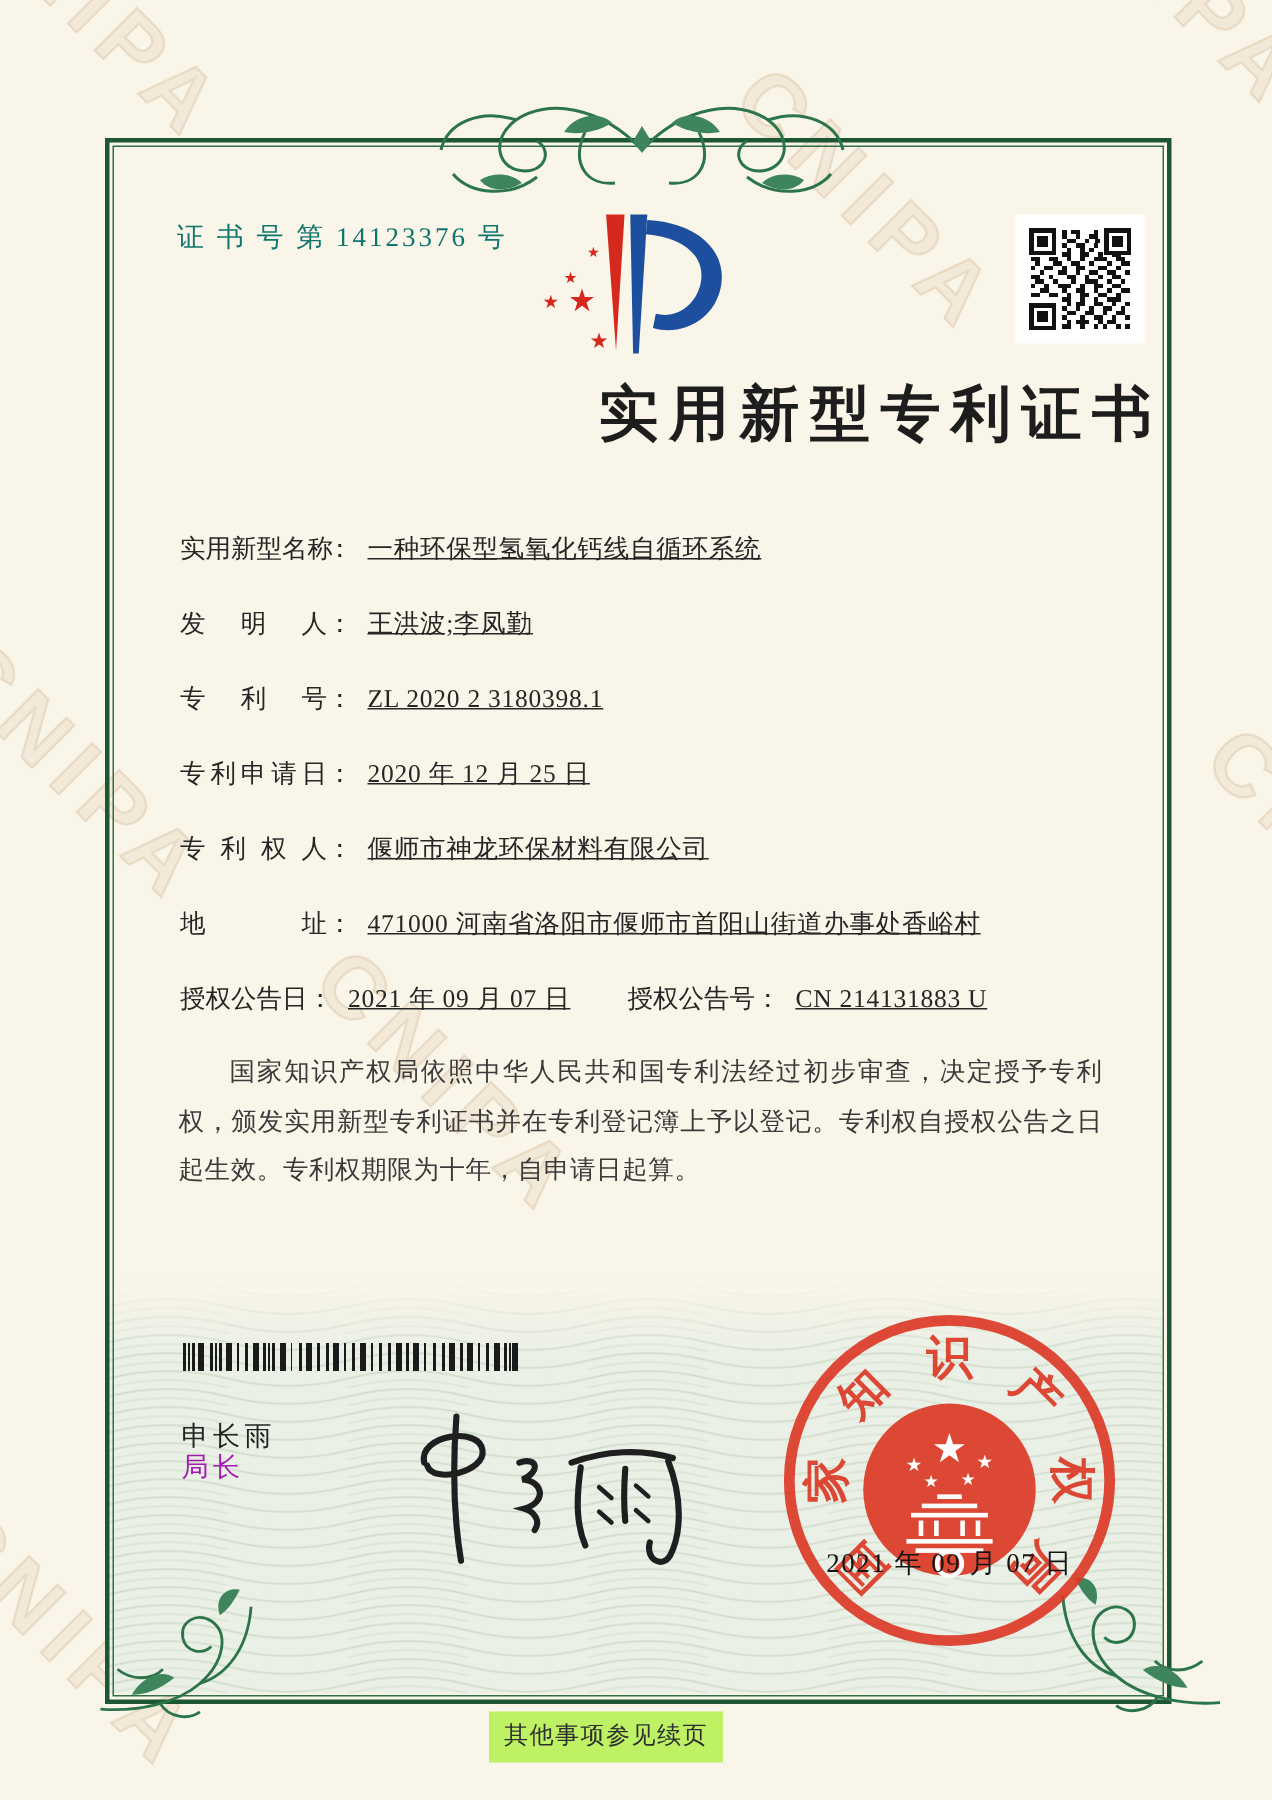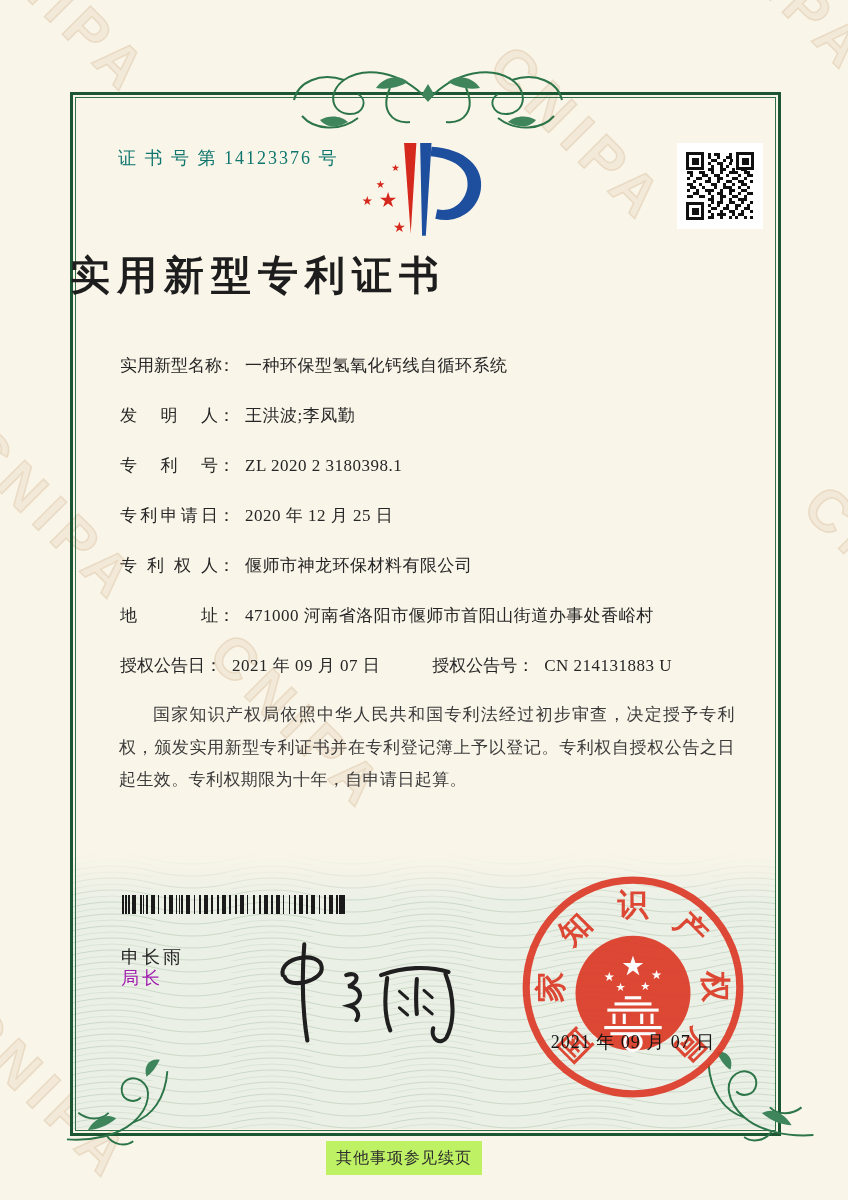--- a/index.html
+++ b/index.html
@@ -16,28 +16,28 @@
   
   .frame{position:absolute;left:70px;top:92px;width:705px;height:1038px;z-index:1;
       border:3px solid #1c5632;}
   .frame::after{content:"";position:absolute;inset:2px;border:1px solid #2f7049;}
   .orn{position:absolute;z-index:2;}
   
   .cert-no{position:absolute;left:118px;top:146px;z-index:2;font-size:18px;letter-spacing:2px;color:#0f766e;}
   .logo{position:absolute;left:352px;top:138px;z-index:2;}
   .qr{position:absolute;left:677px;top:143px;width:86px;height:86px;background:#fff;z-index:2;
       display:flex;align-items:center;justify-content:center;}
-  .title{position:absolute;left:70px;top:248px;width:705px;z-index:2;text-align:left;
+  .title{position:absolute;left:70px;top:248px;width:705px;z-index:2;text-align:right;
       font-size:40px;font-weight:bold;letter-spacing:7px;color:#1d1d1d;}
   
   .fields{position:absolute;left:120px;top:354px;width:615px;z-index:2;font-size:17px;color:#262626;}
   .frow{position:absolute;left:0;width:100%;white-space:nowrap;}
   .lbl{display:inline-block;width:98px;text-align:justify;text-align-last:justify;vertical-align:top;}
-  .val{margin-left:10px;letter-spacing:.5px;}
-  .grant2{margin-left:52px;}
+  .val{margin-left:10px;letter-spacing:.5px;text-decoration:underline;}
+  .grant2{margin-left:38px;}
   
   .body-text{position:absolute;left:118px;top:698px;width:618px;z-index:2;font-size:17px;
       line-height:1.92;color:#3a3a3a;text-align:justify;letter-spacing:.4px;}
   .body-text p{margin:1px;text-indent:2em;}
   
   .barcode{position:absolute;left:120px;top:895px;z-index:2;}
   .signer-title{position:absolute;left:121px;top:966px;z-index:2;font-size:18px;letter-spacing:3px;color:#a21caf;}
   .signer-name{position:absolute;left:121px;top:945px;z-index:2;font-size:18px;letter-spacing:3px;color:#222;}
   .signature{position:absolute;left:248px;top:940px;z-index:3;}
   .seal{position:absolute;left:518px;top:872px;z-index:2;}

